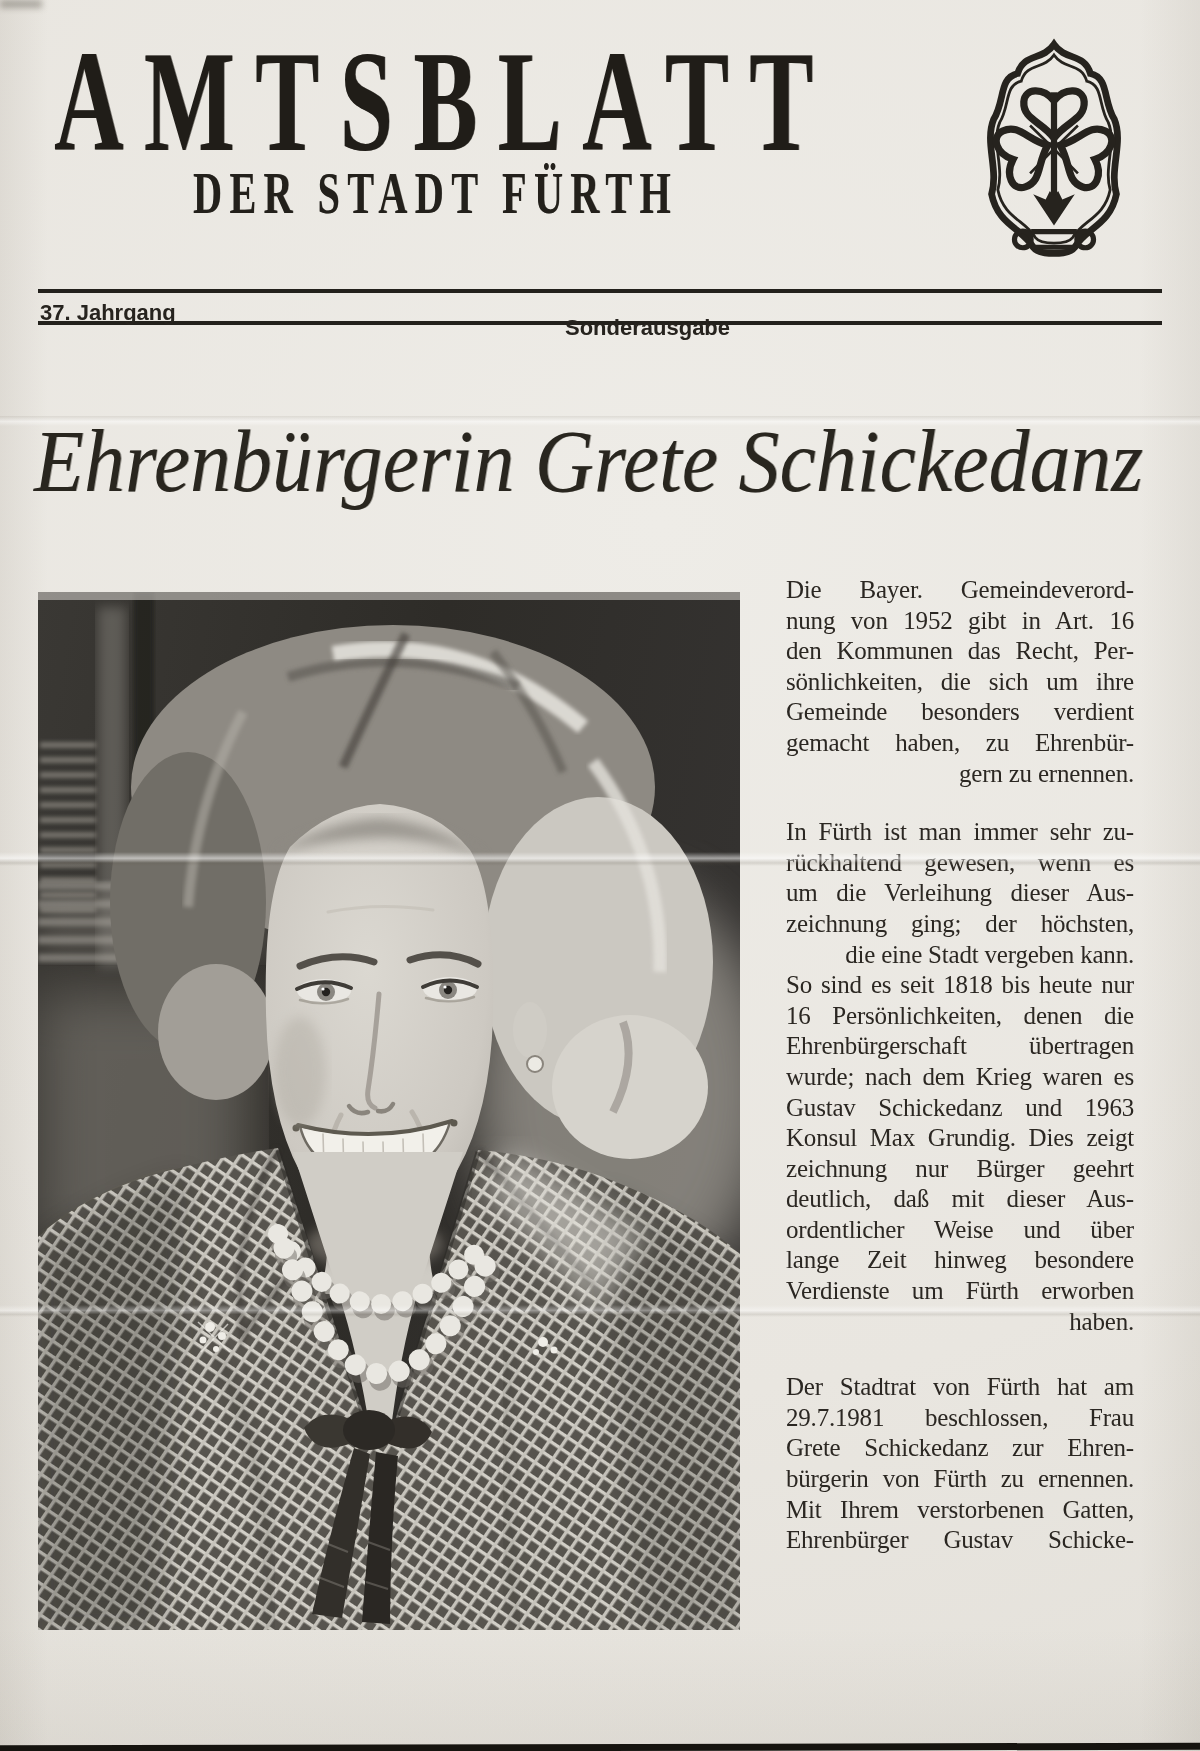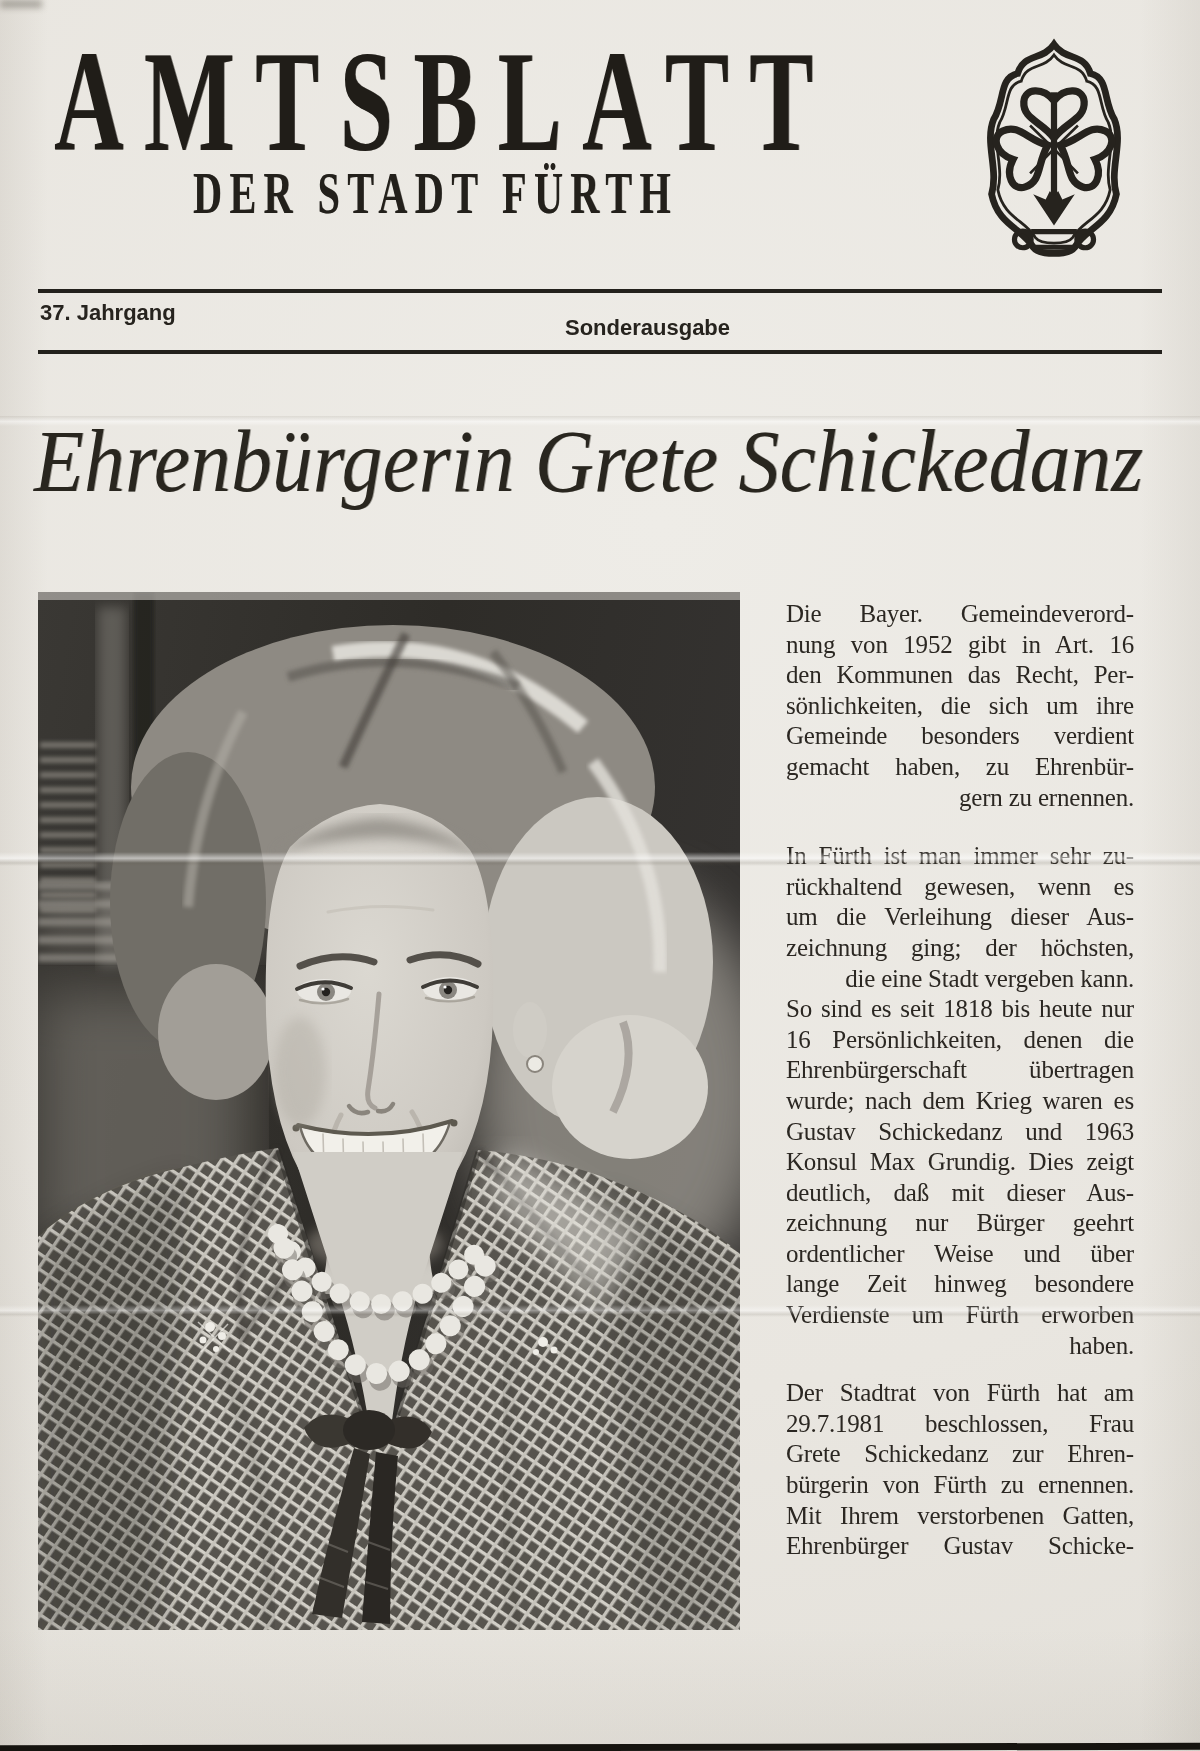--- a/index.html
+++ b/index.html
@@ -22,48 +22,48 @@
   }
   .mast-sub{
     position:absolute;left:193px;top:163px;white-space:nowrap;
     font:700 60px/1 "Liberation Serif", serif;letter-spacing:11px;
     transform:scaleX(.67);transform-origin:0 0;color:#23201b;
     text-shadow:.5px 0 0 rgba(32,29,24,.5);
   }
   .crest{position:absolute;left:976px;top:38px;width:156px;height:224px;}
   
   .issue-bar{
-    position:absolute;left:38px;top:289px;width:1124px;height:65px;box-sizing:border-box;
+    position:absolute;left:38px;top:289px;width:1124px;height:36px;box-sizing:border-box;
     border-top:4px solid #23211c;border-bottom:4px solid #23211c;
     font:700 22px/40px "Liberation Sans", sans-serif;color:#26231e;text-align:center;
   }
   .issue-volume{position:absolute;left:2px;top:0;}
   .issue-edition{position:absolute;left:527px;top:15px;}
   .issue-date{position:absolute;right:2px;top:0;}
   
   .headline{
     position:absolute;left:34px;top:413px;margin:0;white-space:nowrap;
     font:italic 400 88px/1.12 "Liberation Serif", serif;
     transform:scaleX(.93);transform-origin:0 0;color:#29261f;
     text-shadow:1px 0 0 rgba(41,38,31,.4);
   }
   
   .photo{position:absolute;left:38px;top:592px;width:702px;height:1038px;margin:0;}
   .photo svg{display:block;}
   
   .article{
-    position:absolute;left:786px;top:599px;width:348px;
+    position:absolute;left:786px;top:575px;width:348px;
     font-family:"Liberation Serif", serif;font-size:25px;color:#2b2722;
   }
   .tline{height:30.6px;line-height:30.6px;overflow:hidden;text-align:justify;letter-spacing:-.2px;white-space:normal;}
   .tline::after{content:"";display:inline-block;width:100%;height:0;}
   .tline.flush{text-align:right;}
   .tline.flush::after{content:none;}
   .para + .para{margin-top:28px;}
-  .para:nth-child(3){margin-top:17px;}
+  .para:nth-child(3){margin-top:35px;}
   
   .crease{position:absolute;left:0;width:100%;pointer-events:none;}
   .crease-1{top:852px;height:14px;
     background:linear-gradient(180deg, rgba(255,255,255,0), rgba(255,255,255,.55) 45%, rgba(90,84,72,.16) 78%, rgba(255,255,255,0));}
   .crease-2{top:1305px;height:12px;
     background:linear-gradient(180deg, rgba(255,255,255,0), rgba(255,255,255,.4) 45%, rgba(90,84,72,.12) 78%, rgba(255,255,255,0));}
   .crease-3{top:416px;height:10px;
     background:linear-gradient(180deg, rgba(110,102,88,.12), rgba(255,255,255,.45) 55%, rgba(255,255,255,0));}
   .corner-mark{position:absolute;left:0;top:0;width:42px;height:8px;background:rgba(62,56,47,.35);filter:blur(3px);}
   .bottom-edge{position:absolute;left:0;bottom:0;width:100%;height:7px;background:#16140f;transform:rotate(-.12deg);}
@@ -299,22 +299,22 @@
         <div class="tline">rückhaltend gewesen, wenn es</div>
         <div class="tline">um die Verleihung dieser Aus-</div>
         <div class="tline">zeichnung ging; der höchsten,</div>
         <div class="tline flush">die eine Stadt vergeben kann.</div>
         <div class="tline">So sind es seit 1818 bis heute nur</div>
         <div class="tline">16 Persönlichkeiten, denen die</div>
         <div class="tline">Ehrenbürgerschaft übertragen</div>
         <div class="tline">wurde; nach dem Krieg waren es</div>
         <div class="tline">Gustav Schickedanz und 1963</div>
         <div class="tline">Konsul Max Grundig. Dies zeigt</div>
+        <div class="tline">zeichnung nur Bürger geehrt</div>
         <div class="tline">deutlich, daß mit dieser Aus-</div>
-        <div class="tline">zeichnung nur Bürger geehrt</div>
         <div class="tline">ordentlicher Weise und über</div>
         <div class="tline">lange Zeit hinweg besondere</div>
         <div class="tline">Verdienste um Fürth erworben</div>
         <div class="tline flush">haben.</div>
       </div>
       <div class="para">
         <div class="tline">Der Stadtrat von Fürth hat am</div>
         <div class="tline">29.7.1981 beschlossen, Frau</div>
         <div class="tline">Grete Schickedanz zur Ehren-</div>
         <div class="tline">bürgerin von Fürth zu ernennen.</div>

